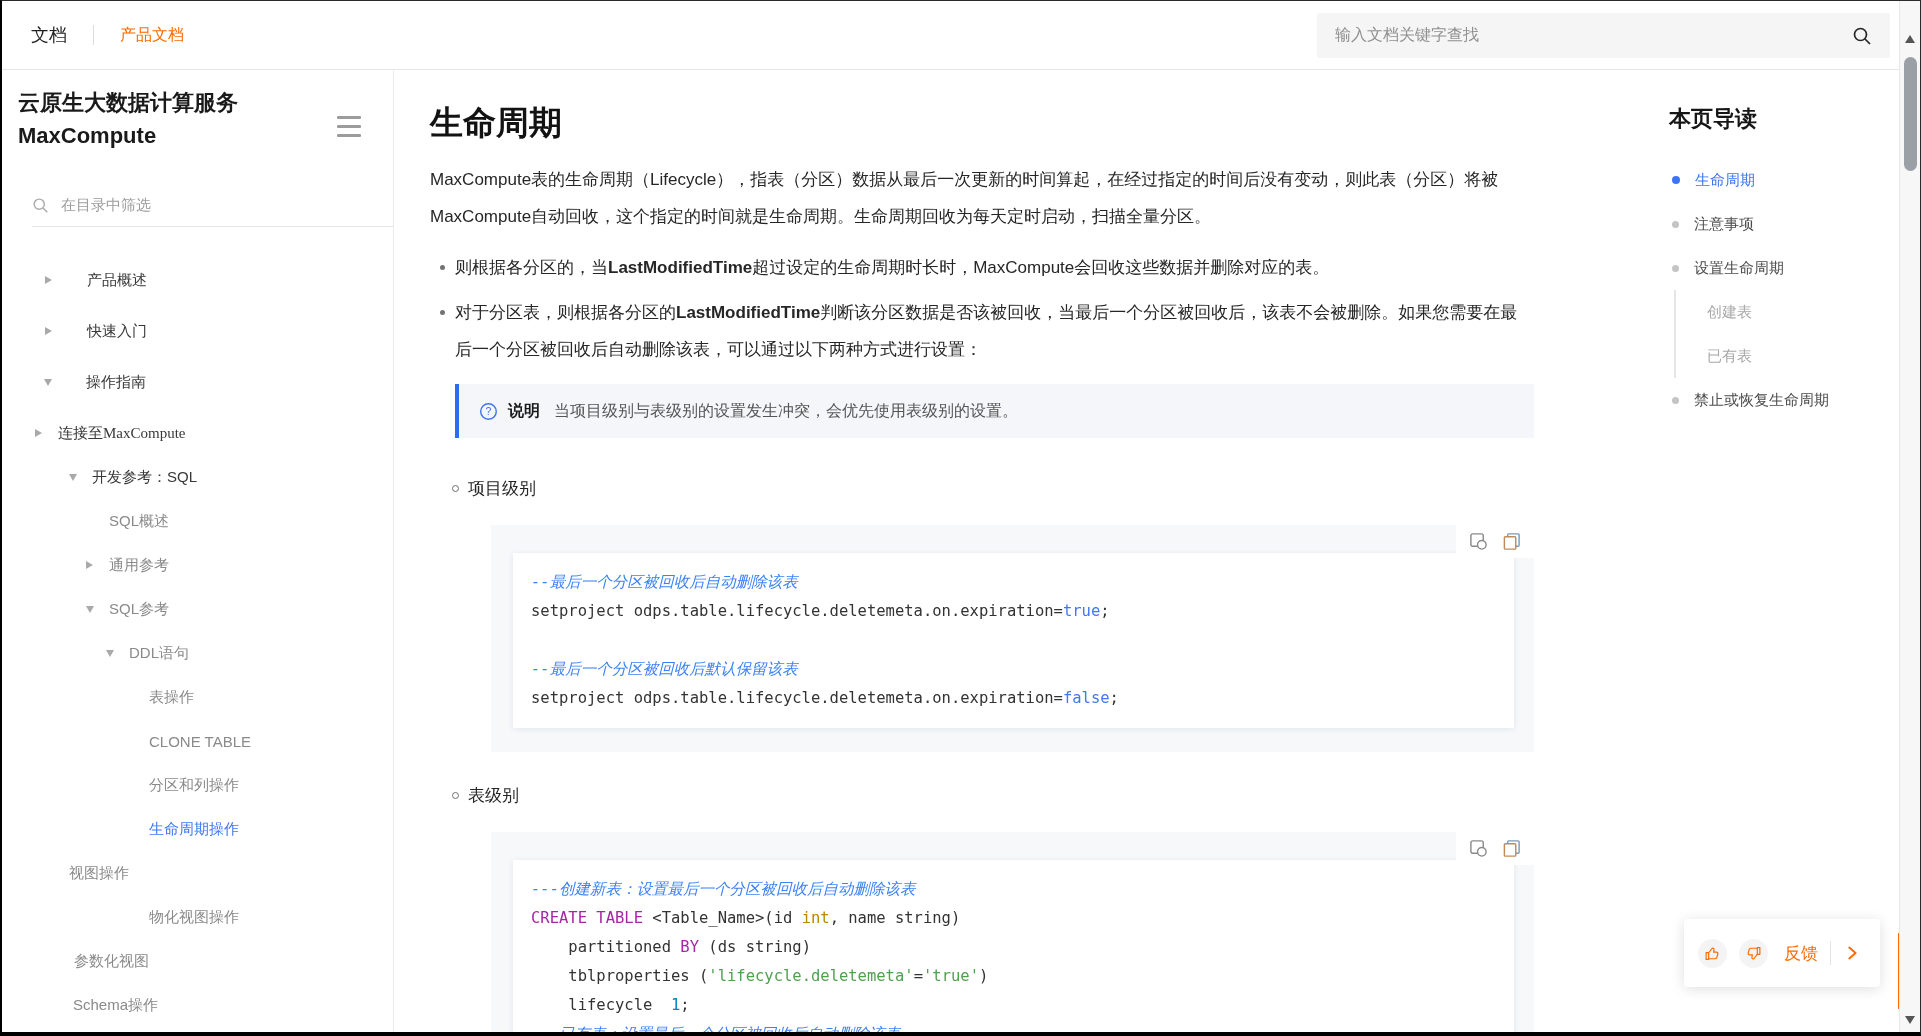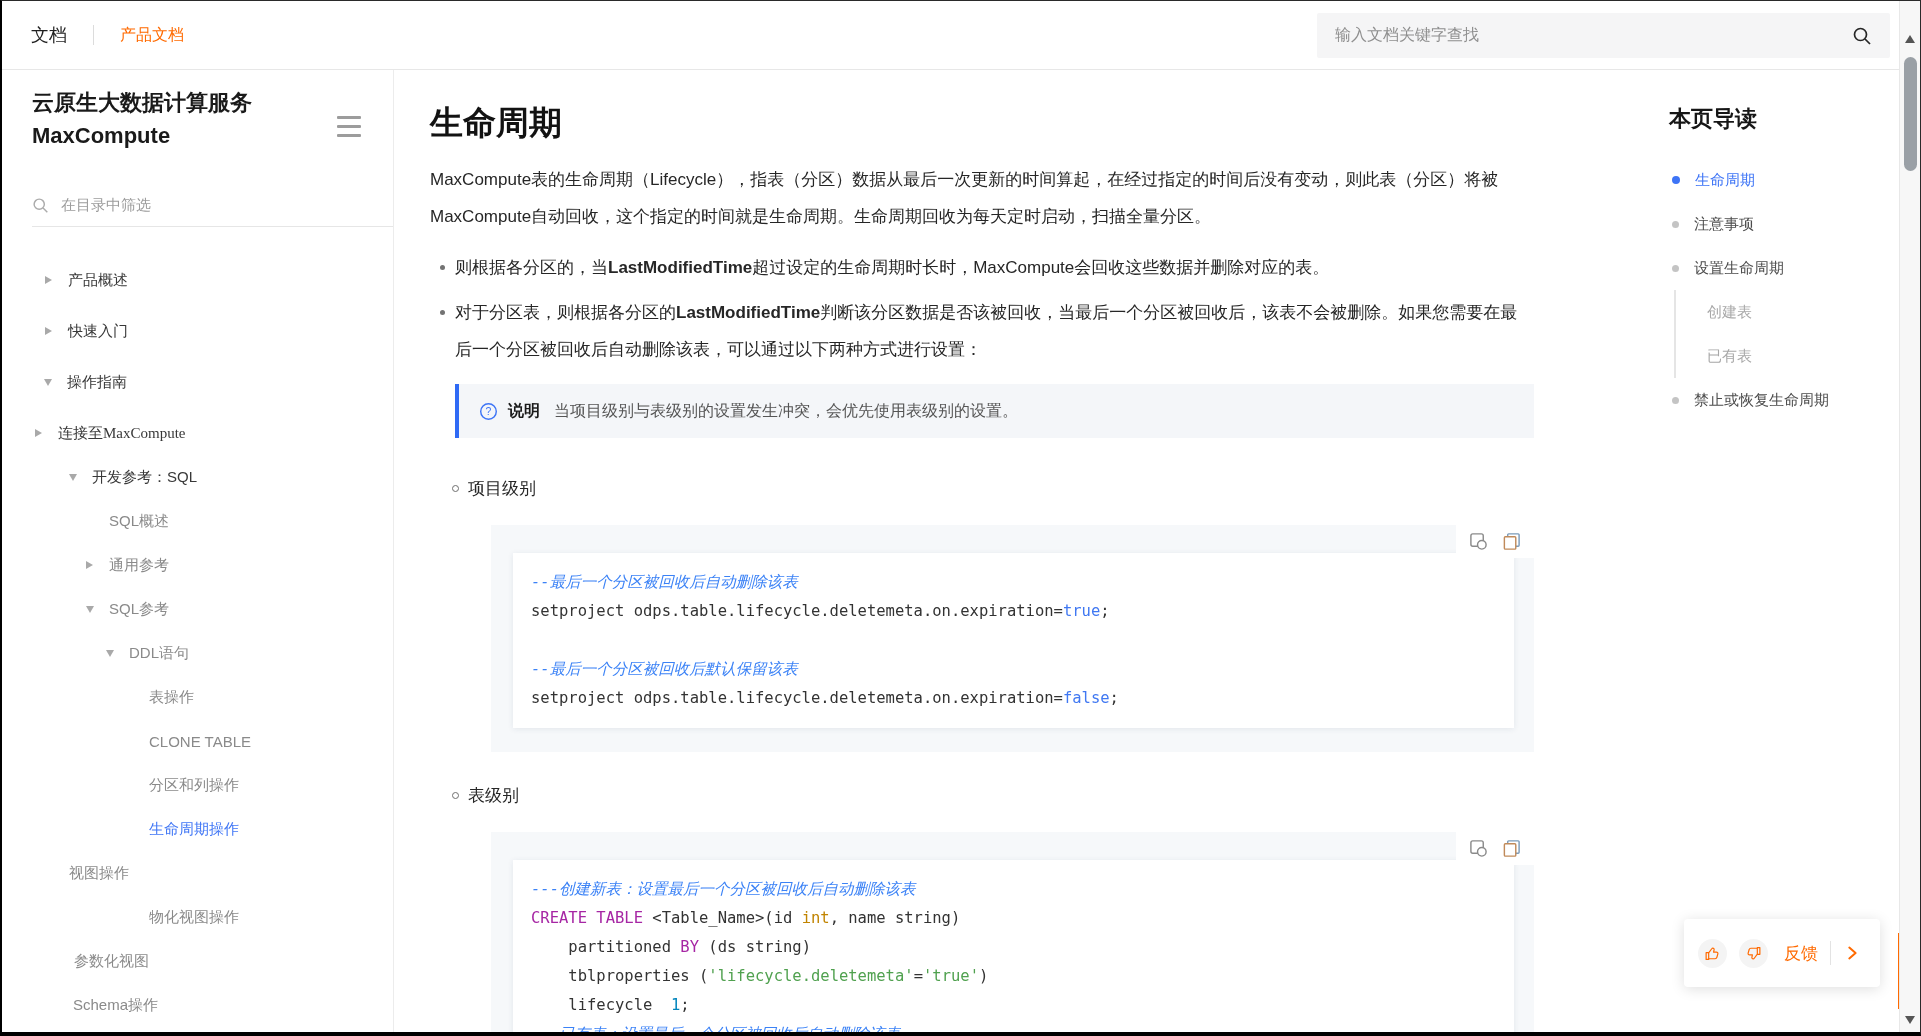--- a/index.html
+++ b/index.html
@@ -12,31 +12,31 @@
   .topbar{position:absolute;left:0;top:0;right:21px;height:69px;background:#fff;border-bottom:1px solid #e7e7e7;display:flex;align-items:center;}
   .brand{margin-left:29px;font-size:18px;color:#1f1f1f;cursor:pointer;}
   .top-divider{width:1px;height:20px;background:#dcdcdc;margin:0 26px;}
   .top-link{font-size:16px;color:#ff6a00;cursor:pointer;}
   .top-search{position:absolute;left:1315px;top:12px;width:573px;height:45px;background:#f5f5f6;border-radius:2px;display:flex;align-items:center;padding:0 18px;}
   .top-search .ph{font-size:16px;color:#8f8f8f;}
   .top-search svg{margin-left:auto;}
 
   
   .sidebar{position:absolute;left:0;top:69px;bottom:0;width:392px;background:#fff;border-right:1px solid #ececec;overflow:hidden;}
-  .prod-title{margin:16px 60px 0 30px;font-size:22px;line-height:33px;font-weight:600;color:#1a1a1a;}
+  .prod-title{margin:16px 60px 0 16px;font-size:22px;line-height:33px;font-weight:600;color:#1a1a1a;}
   .hamburger{position:absolute;top:46px;right:32px;width:24px;cursor:pointer;}
   .hamburger i{display:block;height:3px;background:#9c9c9c;margin-bottom:6px;border-radius:1px;}
   .side-search{margin:40px 30px 0 30px;height:26px;display:flex;align-items:center;}
   .side-search .ph{font-size:15px;color:#9c9c9c;margin-left:12px;}
   .side-divider{margin:8px 0 0 30px;height:1px;background:#e6e6e6;}
   .nav{margin-top:31px;}
   .nav-row{display:flex;align-items:center;height:44px;font-size:15px;color:#8a8a8a;cursor:pointer;}
   .nav-row.dark{color:#383838;}
   .nav-row.active{color:#4177f6;}
-  .nav-row.lvl1{margin-bottom:7px;}
+  .nav-row.lvl1{margin-bottom:7px;gap:19px;}
   .arrow-box{width:23px;display:flex;align-items:center;flex:0 0 23px;}
   .tri{width:0;height:0;}
   .tri.right{border-left:7px solid #a9a9a9;border-top:4.5px solid transparent;border-bottom:4.5px solid transparent;}
   .tri.down{border-top:7px solid #a9a9a9;border-left:4.5px solid transparent;border-right:4.5px solid transparent;}
 
   
   .main{position:absolute;left:392px;top:69px;bottom:0;width:1201px;overflow:hidden;background:#fff;}
   .article{margin:30px 0 0 36px;width:1104px;}
   h1.page-title{margin:0;font-size:33px;font-weight:700;color:#121212;line-height:45px;}
   .intro{margin:16px 0 0 0;font-size:17px;line-height:37px;color:#262626;}

